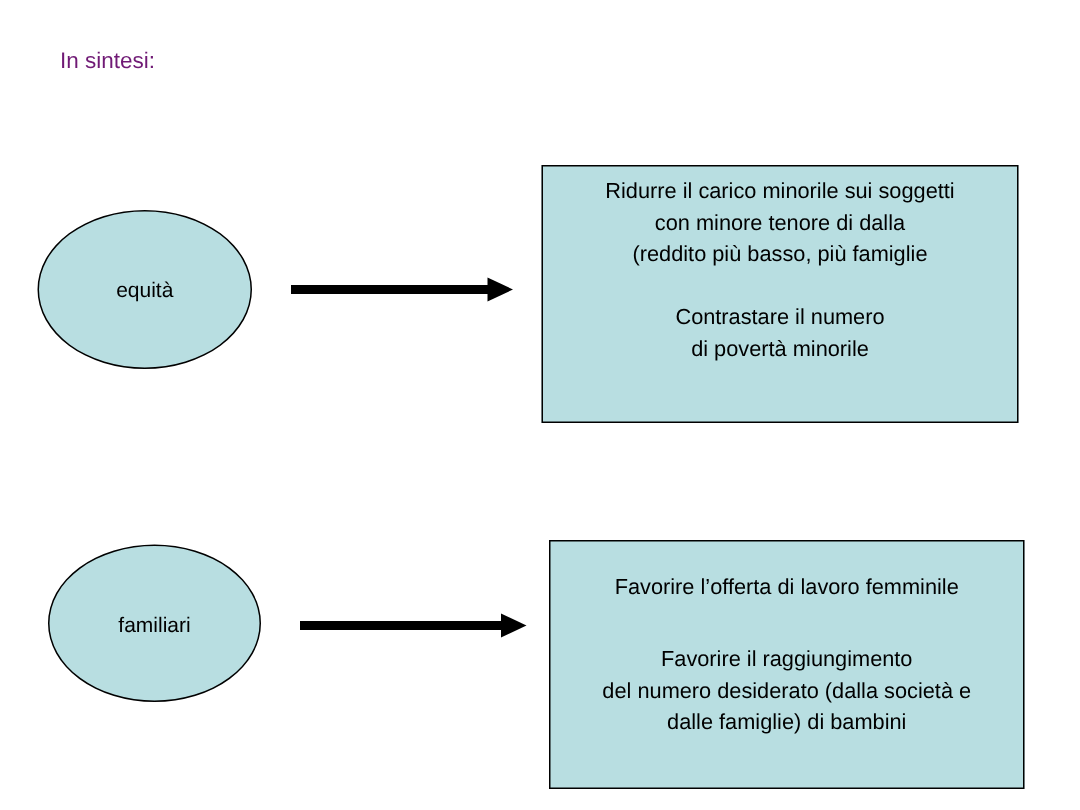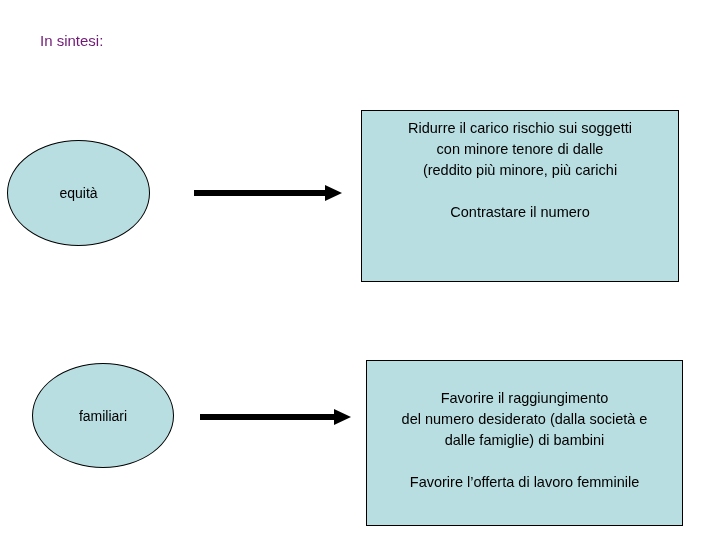--- a/index.html
+++ b/index.html
@@ -42,21 +42,21 @@
     justify-content: center;
   }
   .ellipse-label {
     font-size: 14px;
     line-height: 18px;
     color: #000000;
     text-align: center;
     padding: 0 6px;
   }
   #ellipse-equita {
-    left: 7px;
+    left: 25px;
     top: 140px;
     width: 143px;
     height: 106px;
   }
   #ellipse-efficienza {
     left: 32px;
     top: 363px;
     width: 142px;
     height: 105px;
   }
@@ -141,42 +141,43 @@
     <span class="ellipse-label">equità</span>
   </div>
 
   <div class="arrow" id="arrow-equita">
     <span class="shaft"></span>
     <span class="head"></span>
   </div>
 
   <div class="textbox" id="box-equita">
     <p class="para para-1">
-      <span class="line">Ridurre il carico rischio sui soggetti</span>
-      <span class="line">con minore tenore di dalle</span>
-      <span class="line">(reddito più minore, più carichi</span>
+      <span class="line">Ridurre il carico minorile sui soggetti</span>
+      <span class="line">con minore tenore di dalla</span>
+      <span class="line">(reddito più basso, più famiglie</span>
     </p>
     <p class="para para-2">
       <span class="line">Contrastare il numero</span>
+      <span class="line">di povertà minorile</span>
     </p>
   </div>
 
   <div class="ellipse" id="ellipse-efficienza">
     <span class="ellipse-label">familiari</span>
   </div>
 
   <div class="arrow" id="arrow-efficienza">
     <span class="shaft"></span>
     <span class="head"></span>
   </div>
 
   <div class="textbox" id="box-efficienza">
+    <p class="para para-2">
+      <span class="line">Favorire l’offerta di lavoro femminile</span>
+    </p>
     <p class="para para-1">
       <span class="line">Favorire il raggiungimento</span>
       <span class="line">del numero desiderato (dalla società e</span>
       <span class="line">dalle famiglie) di bambini</span>
-    </p>
-    <p class="para para-2">
-      <span class="line">Favorire l’offerta di lavoro femminile</span>
     </p>
   </div>
 
 </div>
 
 </body></html>

